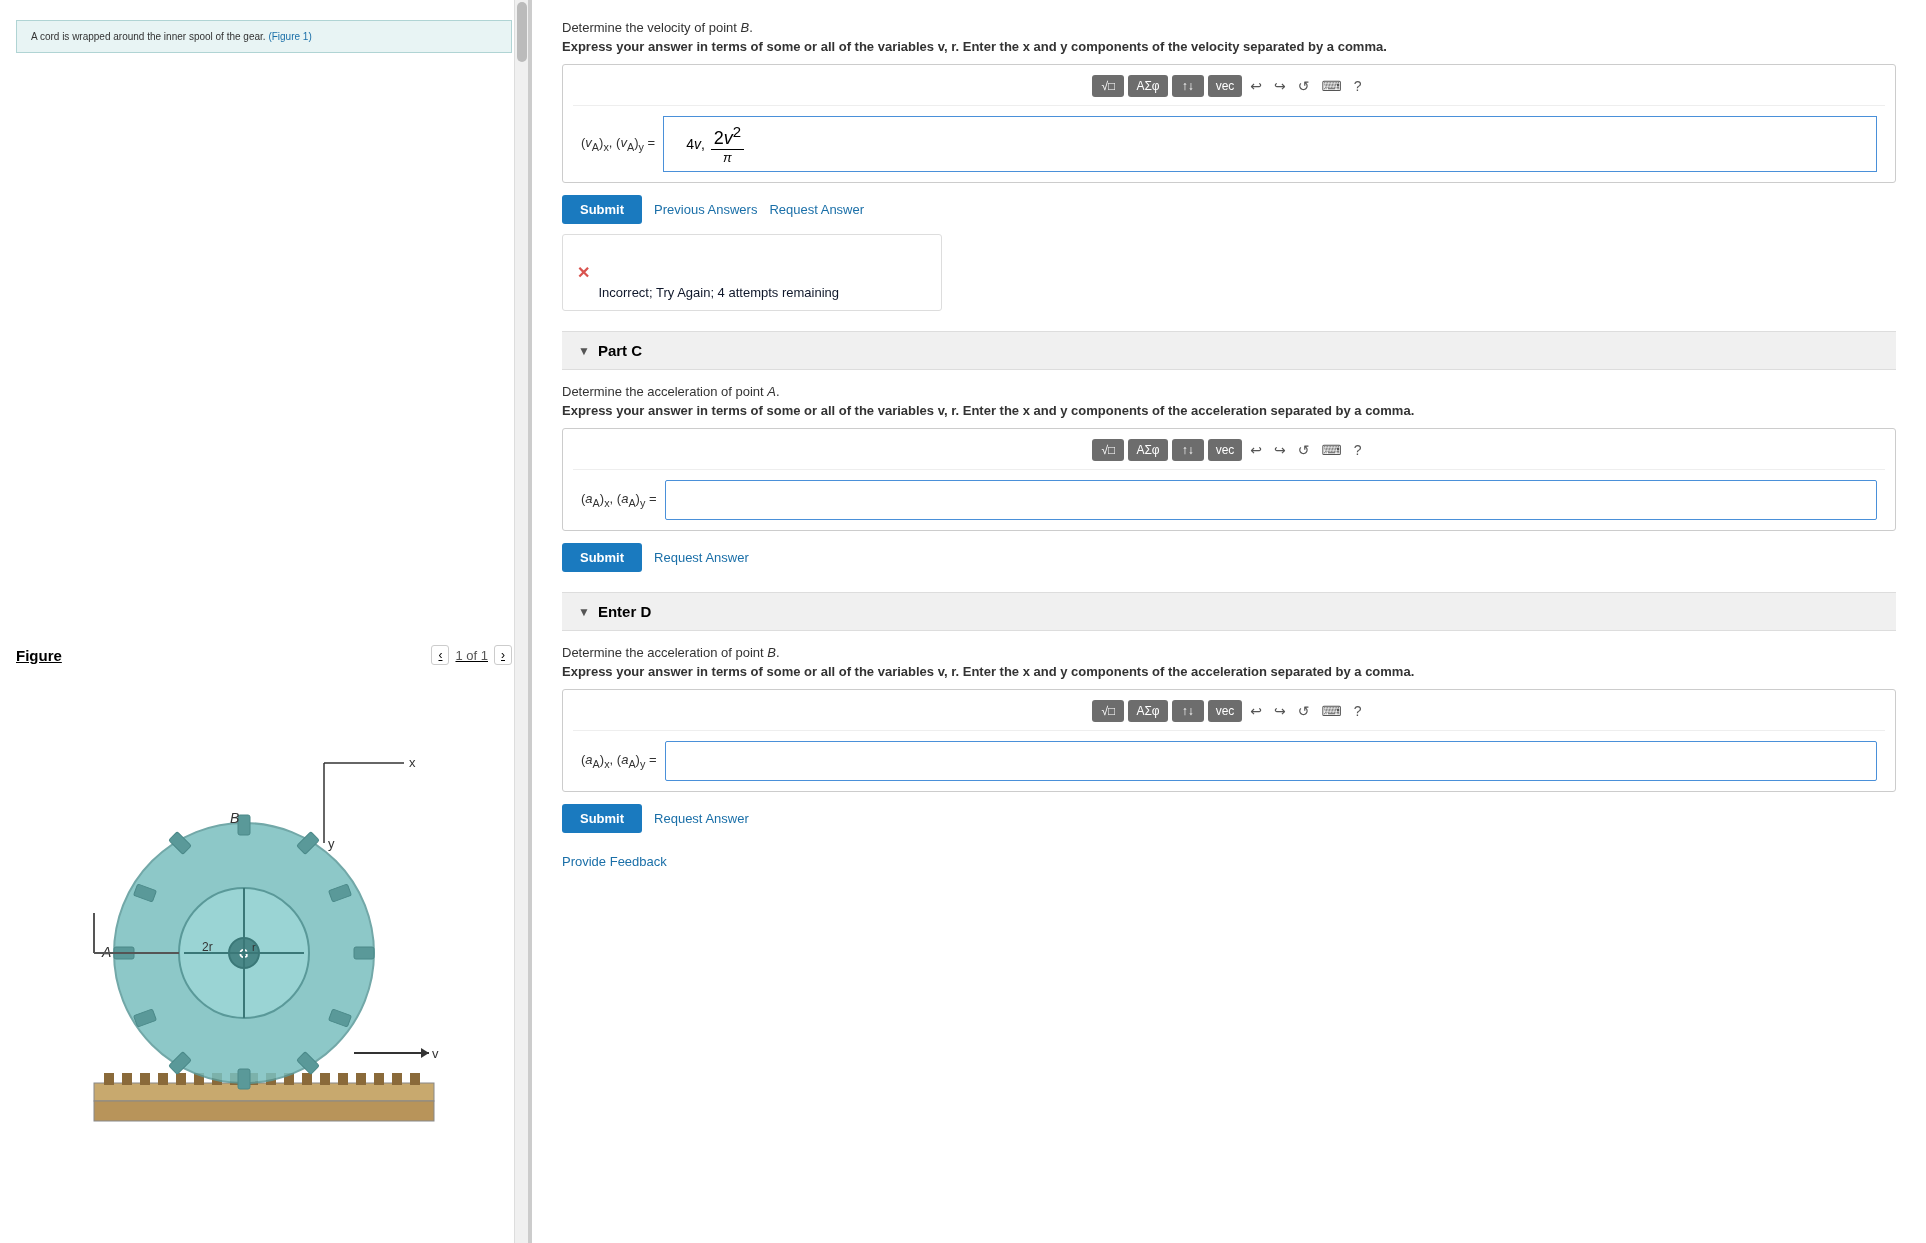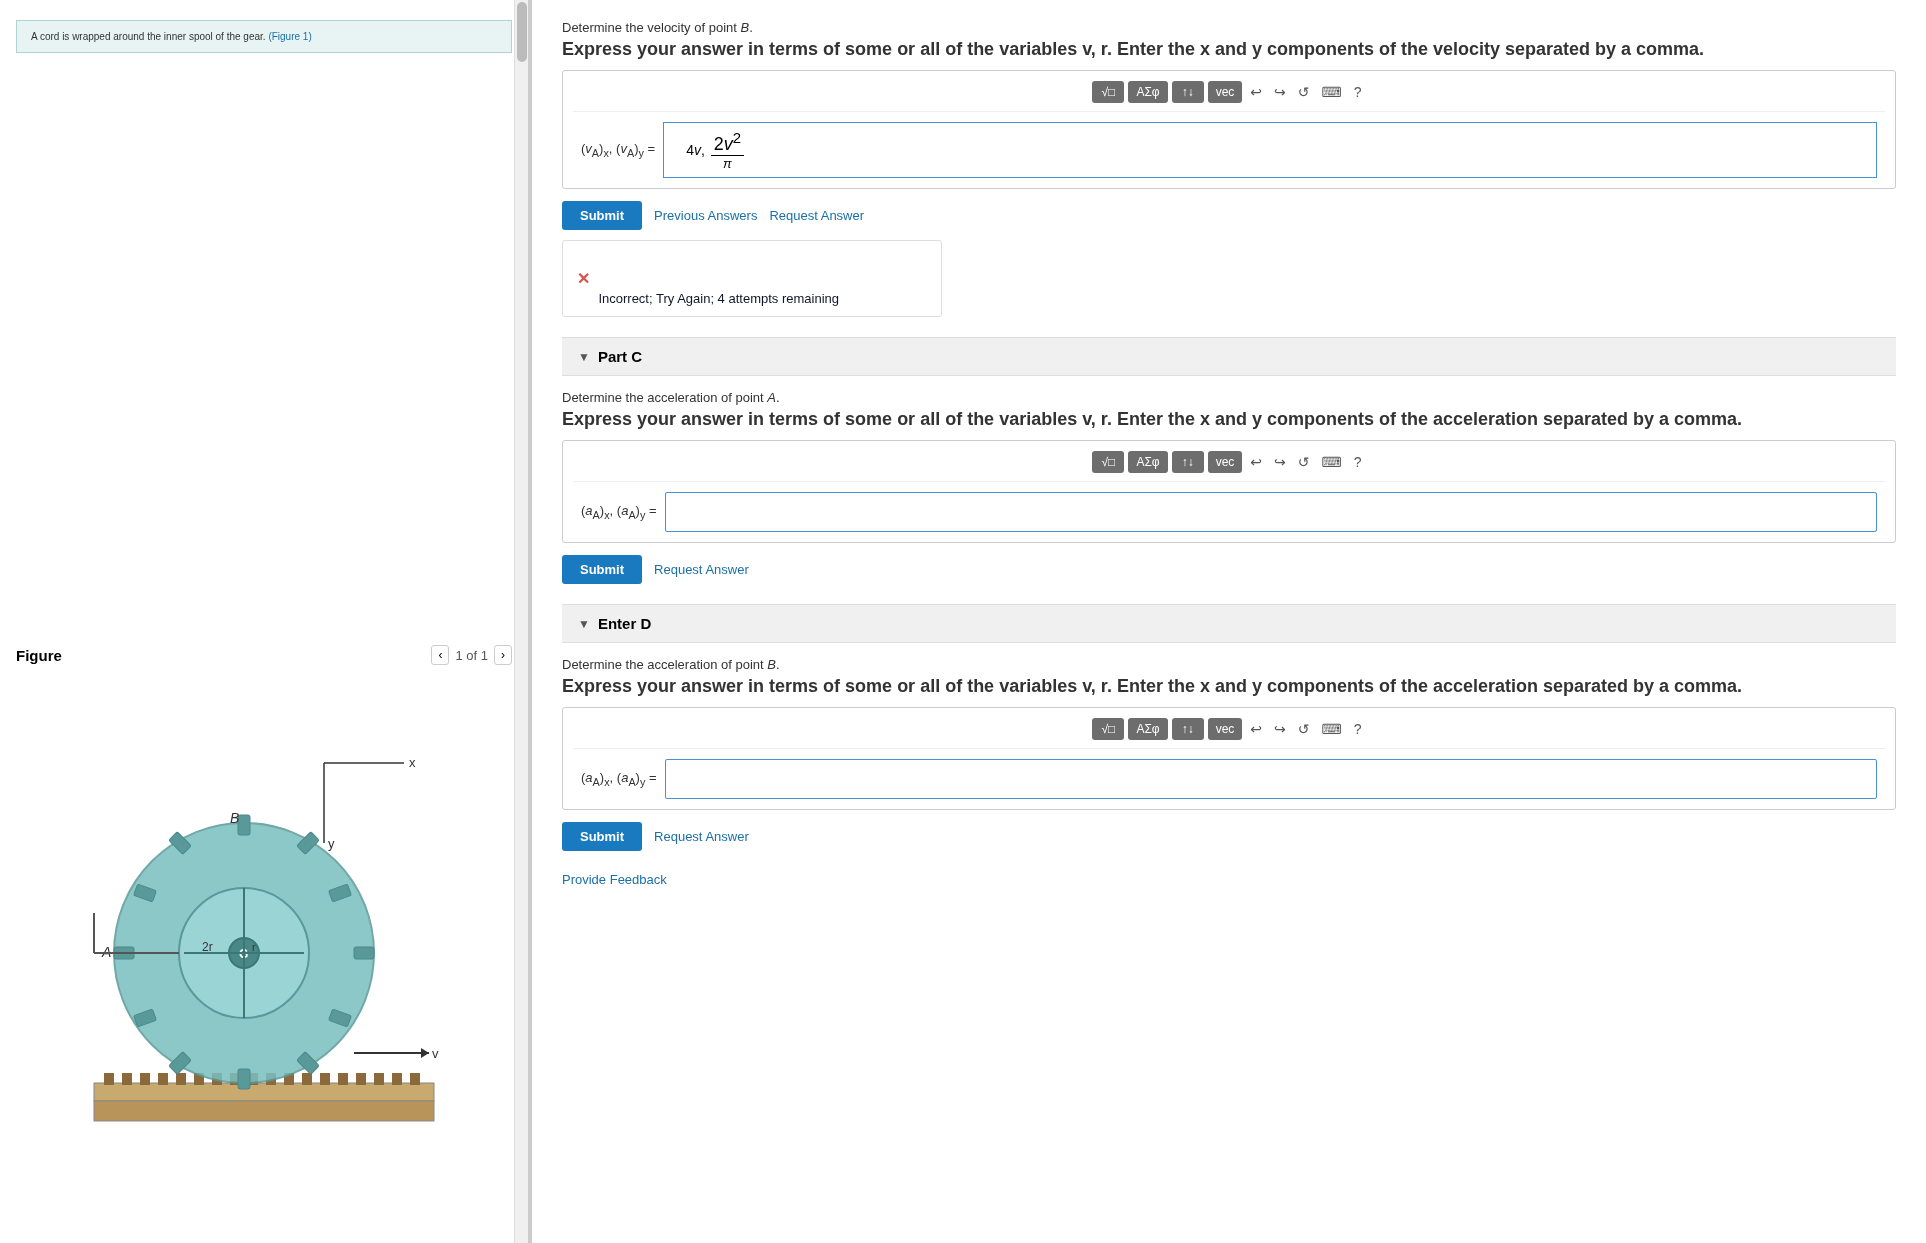--- a/index.html
+++ b/index.html
@@ -29,20 +29,21 @@
       color: #1a6fa8;
       text-decoration: none;
     }
 
     .figure-section {
       position: absolute;
       bottom: 0;
       left: 0;
       right: 0;
       padding: 10px 16px;
+      text-decoration: underline;
     }
 
     .figure-header {
       display: flex;
       align-items: center;
       justify-content: space-between;
       margin-bottom: 8px;
     }
 
     .figure-title {
@@ -110,21 +111,21 @@
       font-size: 13px;
       color: #333;
       margin-bottom: 4px;
     }
 
     .question-text em {
       font-style: italic;
     }
 
     .question-bold {
-      font-size: 18px;
+      font-size: 13px;
       font-weight: bold;
       color: #333;
       margin-bottom: 10px;
     }
 
     .answer-box {
       border: 1px solid #ccc;
       border-radius: 3px;
       padding: 10px;
       margin-bottom: 12px;

